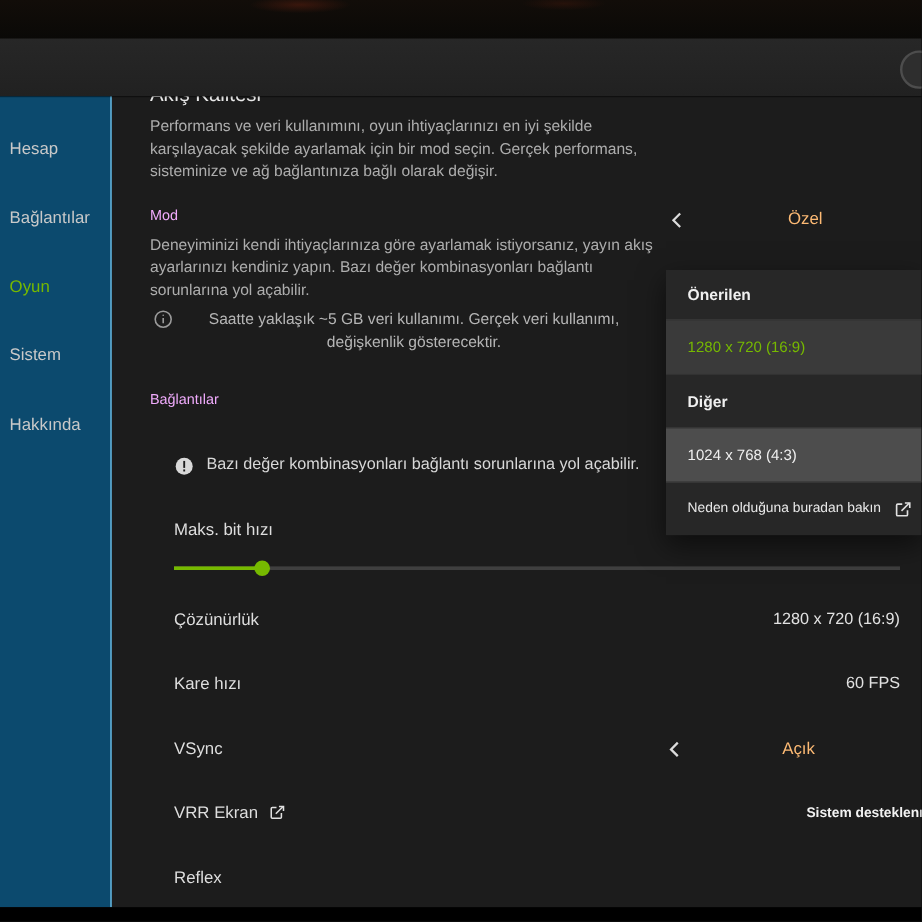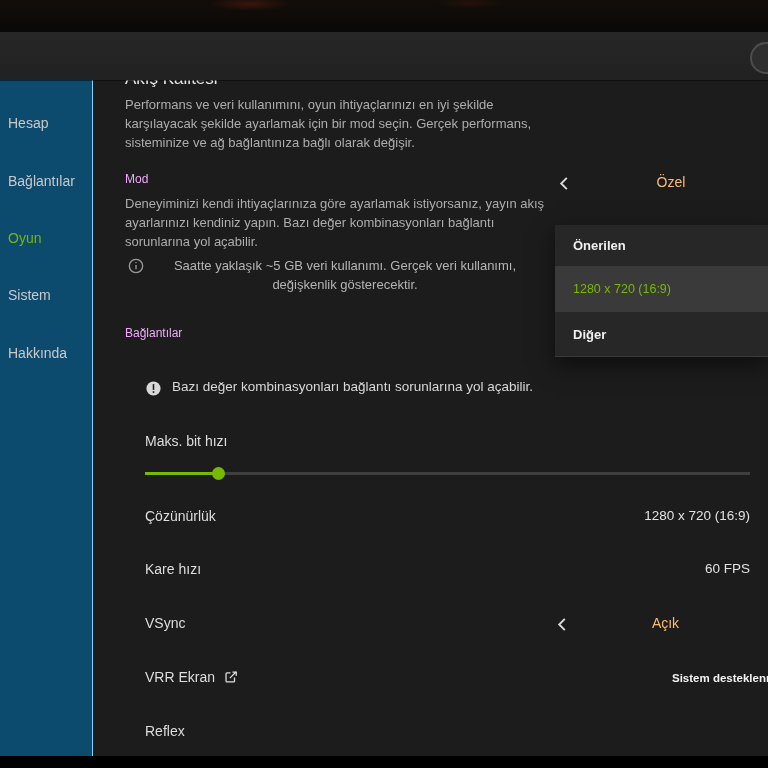--- a/index.html
+++ b/index.html
@@ -160,16 +160,27 @@
     </div>
     <div class="vrr-value">Sistem desteklenm</div>
 
     <div class="abs row-label" style="left:52px;top:643px;">Reflex</div>
   </div>
 
   <div class="dropdown">
     <div class="dd-row dd-header">Önerilen</div>
     <div class="dd-row dd-option selected">1280 x 720 (16:9)</div>
     <div class="dd-row dd-header dd-header2">Diğer</div>
+    <div class="dd-row dd-option hovered">1024 x 768 (4:3)</div>
+    <div class="dd-row dd-footer">
+      <span>Neden olduğuna buradan bakın</span>
+      <span>
+        <svg width="15" height="15" viewBox="0 0 24 24" fill="none" stroke="#e0e0e0" stroke-width="2.2">
+          <path d="M18 13v6a1.5 1.5 0 0 1-1.5 1.5H5A1.5 1.5 0 0 1 3.5 19V6.5A1.5 1.5 0 0 1 5 5h6"></path>
+          <path d="M14.5 3.5H21V10"></path>
+            <path d="M10 14L20.5 3.5"></path>
+        </svg>
+      </span>
+    </div>
   </div>
 
   <div class="bottom-strip"></div>
 </div>
 
 </body></html>

